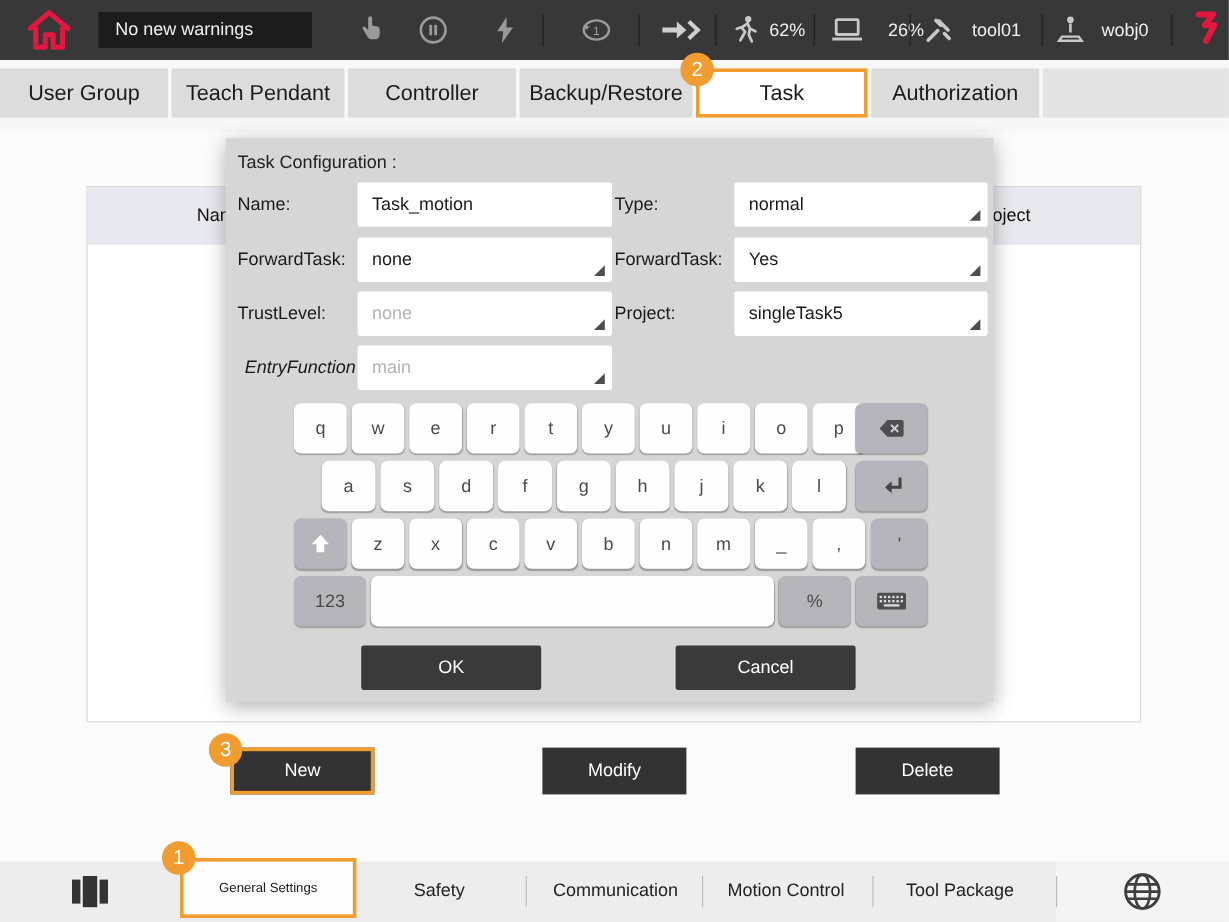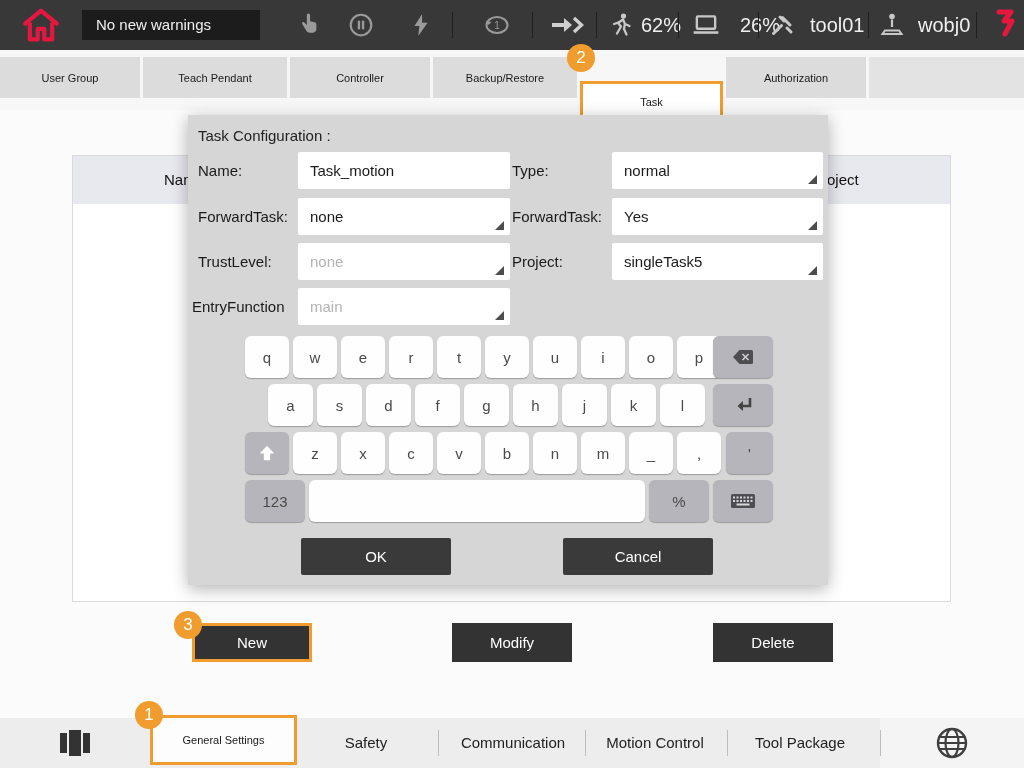--- a/index.html
+++ b/index.html
@@ -5,28 +5,28 @@
   html,body{margin:0;padding:0;}
   body{width:1024px;height:768px;position:relative;overflow:hidden;
        font-family:"Liberation Sans",sans-serif;background:#fbfbfb;color:#1a1a1a;}
   .abs{position:absolute;}
 
   
   .topbar{position:absolute;left:0;top:0;width:1024px;height:50px;background:#383838;}
   .warnbox{position:absolute;left:82px;top:10px;width:178px;height:30px;background:#1c1c1c;
            color:#f0f0f0;font-size:15px;line-height:30px;padding-left:14px;box-sizing:border-box;}
   .tsep{position:absolute;top:12px;width:1px;height:26px;background:#1f1f1f;}
-  .tstat{position:absolute;top:0;height:50px;display:flex;align-items:center;gap:9px;color:#efefef;font-size:20px;}
+  .tstat{position:absolute;top:0;height:50px;display:flex;align-items:center;gap:9px;color:#efefef;font-size:15px;}
   .ticon{display:flex;align-items:center;justify-content:center;}
 
   
   .tabrow{position:absolute;left:0;top:50px;width:1024px;height:60px;background:#f7f7f7;}
   .tab{position:absolute;top:7px;height:41px;background:#dcdcdc;display:flex;align-items:center;
-       justify-content:center;font-size:11px;box-sizing:border-box;}
-  .tab.active{background:#ffffff;border:3px solid #F09C2E;margin-top:24px;}
+       justify-content:center;font-size:18px;box-sizing:border-box;}
+  .tab.active{background:#ffffff;border:3px solid #F09C2E;}
   .tabfill{position:absolute;top:7px;left:869px;right:0;height:41px;background:#e3e3e3;}
 
   
   .table{position:absolute;left:72px;top:155px;width:879px;height:447px;background:#fff;
          border:1px solid #dadada;box-sizing:border-box;z-index:1;}
   .thead{position:absolute;left:0;top:0;width:100%;height:48px;background:#e8e8ef;}
   .thead span{position:absolute;top:0;line-height:48px;font-size:15px;color:#111;}
 
   
   .dialog{position:absolute;left:188px;top:115px;width:640px;height:470px;background:#d6d6d6;
@@ -203,21 +203,21 @@
   <span class="flabel" style="left:10px;top:83px;">ForwardTask:</span>
   <div class="fld" style="left:110px;top:83px;"><span>none</span><span class="tri"></span></div>
   <span class="flabel" style="left:324px;top:83px;">ForwardTask:</span>
   <div class="fld right" style="left:424px;top:83px;"><span>Yes</span><span class="tri"></span></div>
 
   <span class="flabel" style="left:10px;top:128px;">TrustLevel:</span>
   <div class="fld disabled" style="left:110px;top:128px;"><span>none</span><span class="tri"></span></div>
   <span class="flabel" style="left:324px;top:128px;">Project:</span>
   <div class="fld right" style="left:424px;top:128px;"><span>singleTask5</span><span class="tri"></span></div>
 
-  <span class="flabel" style="left:4px;top:173px;">EntryFunction</span>
+  <span class="flabel" style="left:16px;top:173px;font-style:italic;">EntryFunction</span>
   <div class="fld disabled" style="left:110px;top:173px;"><span>main</span><span class="tri"></span></div>
 
   <div class="krow" style="left:57px;top:221px;">
       <div class="key">q</div>
       <div class="key">w</div>
       <div class="key">e</div>
       <div class="key">r</div>
       <div class="key">t</div>
       <div class="key">y</div>
       <div class="key">u</div>

